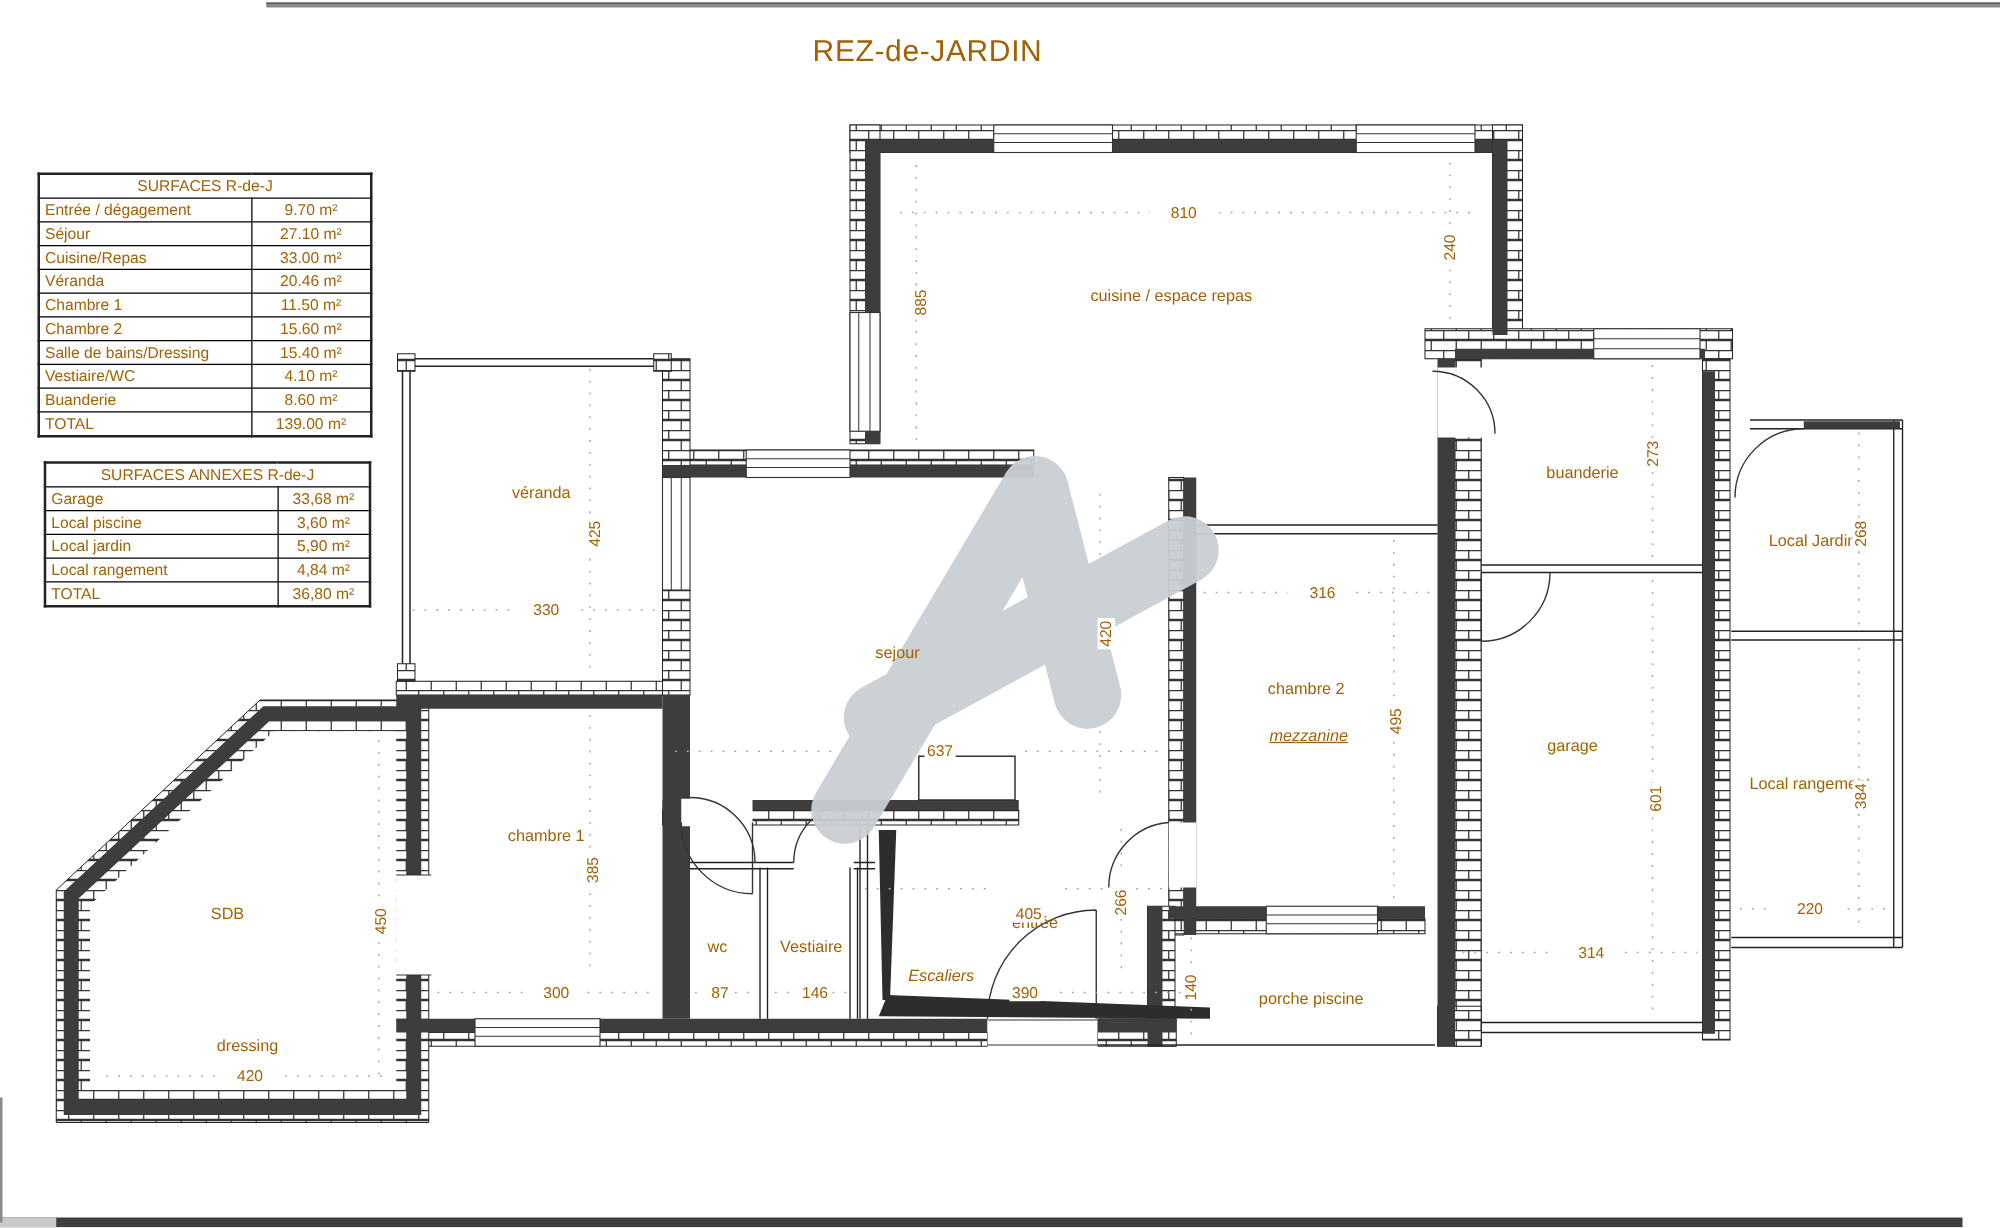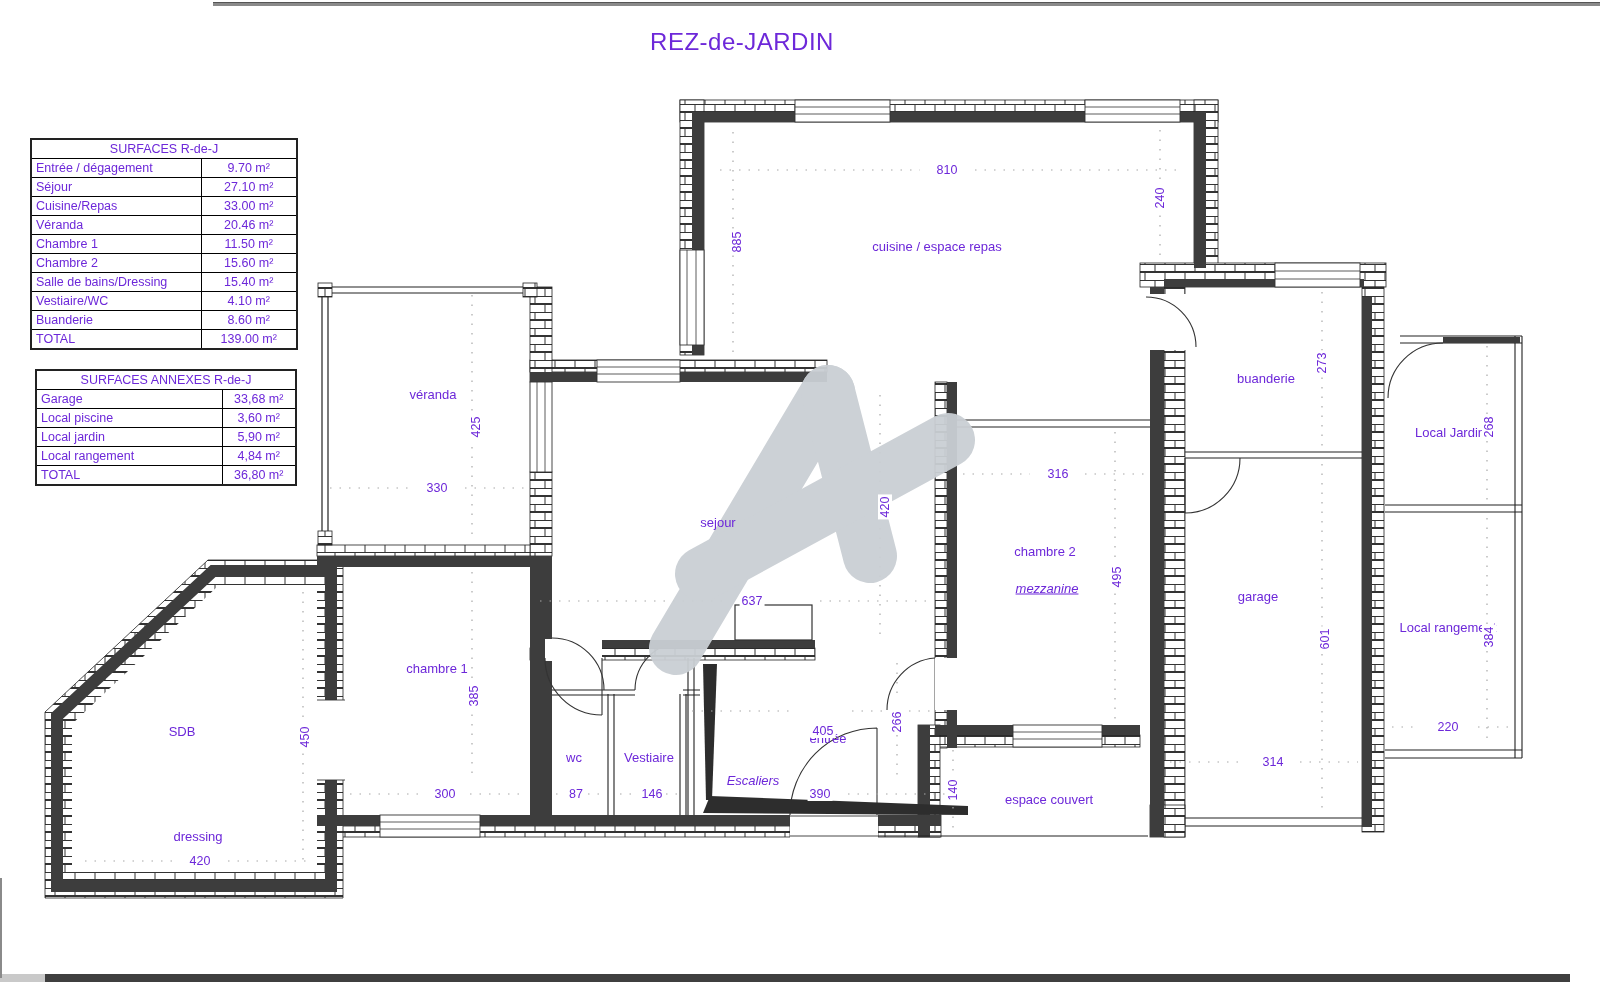--- a/index.html
+++ b/index.html
@@ -1,17 +1,17 @@
 <!DOCTYPE html>
 <html><head>
 <meta charset="utf-8">
 <style>
   html,body{margin:0;padding:0;background:#fff;}
   .stage{position:relative;width:1600px;height:982px;background:#fff;overflow:hidden;
-         font-family:"Liberation Sans", sans-serif;color:#6d28d9;}
+         font-family:"Liberation Sans", sans-serif;color:#a16207;}
   .top-rule{position:absolute;left:213px;top:2px;width:1387px;height:3px;background:#8a8a8a;border-top:1px solid #555;}
   .bottom-bar{position:absolute;left:0;top:974px;width:1570px;height:8px;background:#3f3f3f;}
   .bottom-corner{position:absolute;left:0;top:974px;width:45px;height:8px;background:#c9c9c9;}
   .left-edge{position:absolute;left:0;top:878px;width:2px;height:100px;background:#8a8a8a;}
   .page-title{position:absolute;left:742px;top:42px;transform:translate(-50%,-50%);
               font-size:24px;letter-spacing:0.5px;white-space:nowrap;}
   svg.plan{position:absolute;left:0;top:0;}
   
   table.tbl{position:absolute;border-collapse:collapse;font-size:12.5px;background:#fff;
             border:2px solid #222;table-layout:fixed;}
@@ -192,37 +192,37 @@
     </g>
 
     <g fill="none" stroke="#cacfd4" stroke-width="54" stroke-linecap="round" opacity="0.95">
       <path d="M676 648 L828 392"></path>
       <path d="M828 392 L870 556"></path>
       <path d="M702 574 L948 440"></path>
     </g>
   </svg>
 
   <div>
-    <span class="lbl" style="left:937px;top:246px;">cuisine / espace repas</span>
+    <span class="lbl" style="left:937px;top:236px;">cuisine / espace repas</span>
     <span class="lbl" style="left:433px;top:394px;">véranda</span>
     <span class="lbl" style="left:718px;top:522px;">sejour</span>
     <span class="lbl" style="left:1045px;top:551px;">chambre 2</span>
     <span class="lbl it" style="left:1047px;top:588px;">mezzanine</span>
     <span class="lbl" style="left:1266px;top:378px;">buanderie</span>
     <span class="lbl" style="left:1450px;top:432px;">Local Jardin</span>
     <span class="lbl" style="left:1258px;top:596px;">garage</span>
     <span class="lbl" style="left:1448px;top:627px;">Local rangement</span>
     <span class="lbl" style="left:182px;top:731px;">SDB</span>
     <span class="lbl" style="left:198px;top:836px;">dressing</span>
     <span class="lbl" style="left:437px;top:668px;">chambre 1</span>
     <span class="lbl" style="left:574px;top:757px;">wc</span>
     <span class="lbl" style="left:649px;top:757px;">Vestiaire</span>
     <span class="lbl" style="left:753px;top:780px;background:#fff;padding:0 2px;font-style:italic;">Escaliers</span>
     <span class="lbl" style="left:828px;top:738px;">entrée</span>
-    <span class="lbl" style="left:1049px;top:799px;">espace couvert</span>
+    <span class="lbl" style="left:1049px;top:799px;">porche piscine</span>
   </div>
 
   <div>
     <span class="dim" style="left:947px;top:170px;">810</span>
     <span class="dim rot" style="left:737px;top:242px;">885</span>
     <span class="dim rot" style="left:1160px;top:198px;">240</span>
     <span class="dim rot" style="left:476px;top:427px;">425</span>
     <span class="dim" style="left:437px;top:488px;">330</span>
     <span class="dim" style="left:752px;top:601px;">637</span>
     <span class="dim rot" style="left:885px;top:507px;">420</span>

